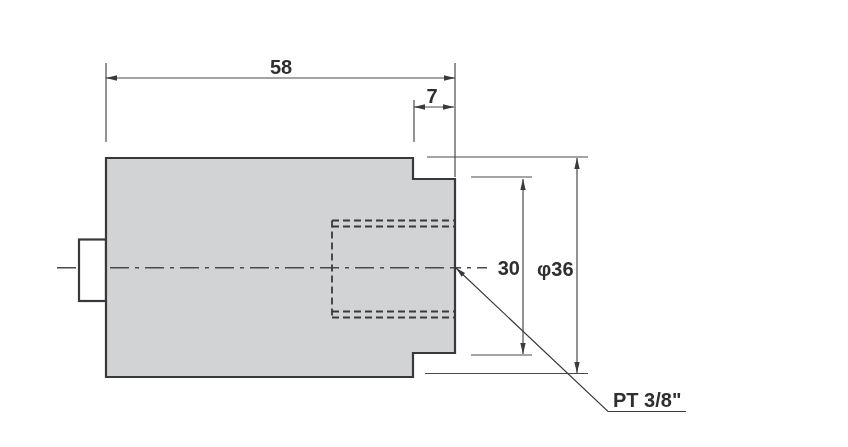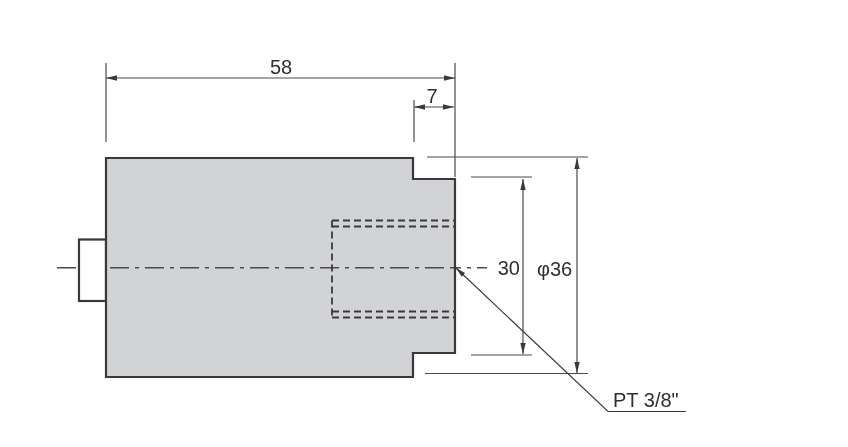--- a/index.html
+++ b/index.html
@@ -7,20 +7,21 @@
     padding: 0;
     background: #ffffff;
   }
   .canvas {
     position: relative;
     width: 848px;
     height: 447px;
     background: #ffffff;
     font-family: "Liberation Sans", sans-serif;
     overflow: hidden;
+    font-weight: bold;
   }
   svg text {
     font-family: "Liberation Sans", sans-serif;
     fill: #2f2f31;
     font-size: 20px;
   }
   .dim-text { font-size: 20px; }
 </style>
 </head>
 <body>

